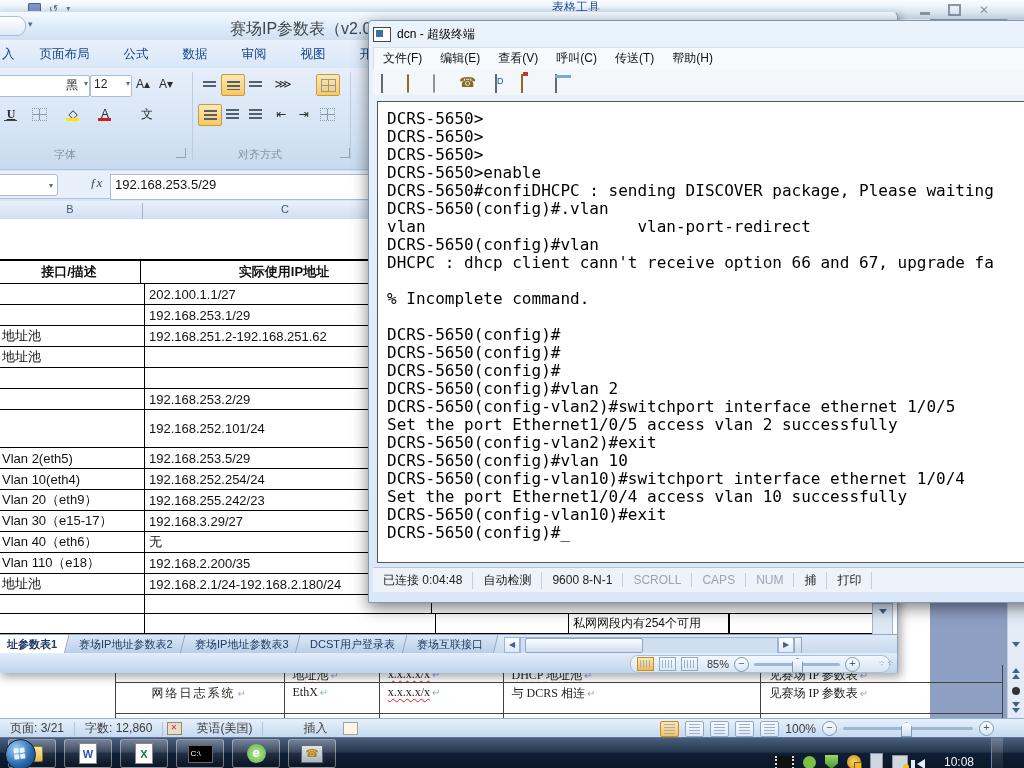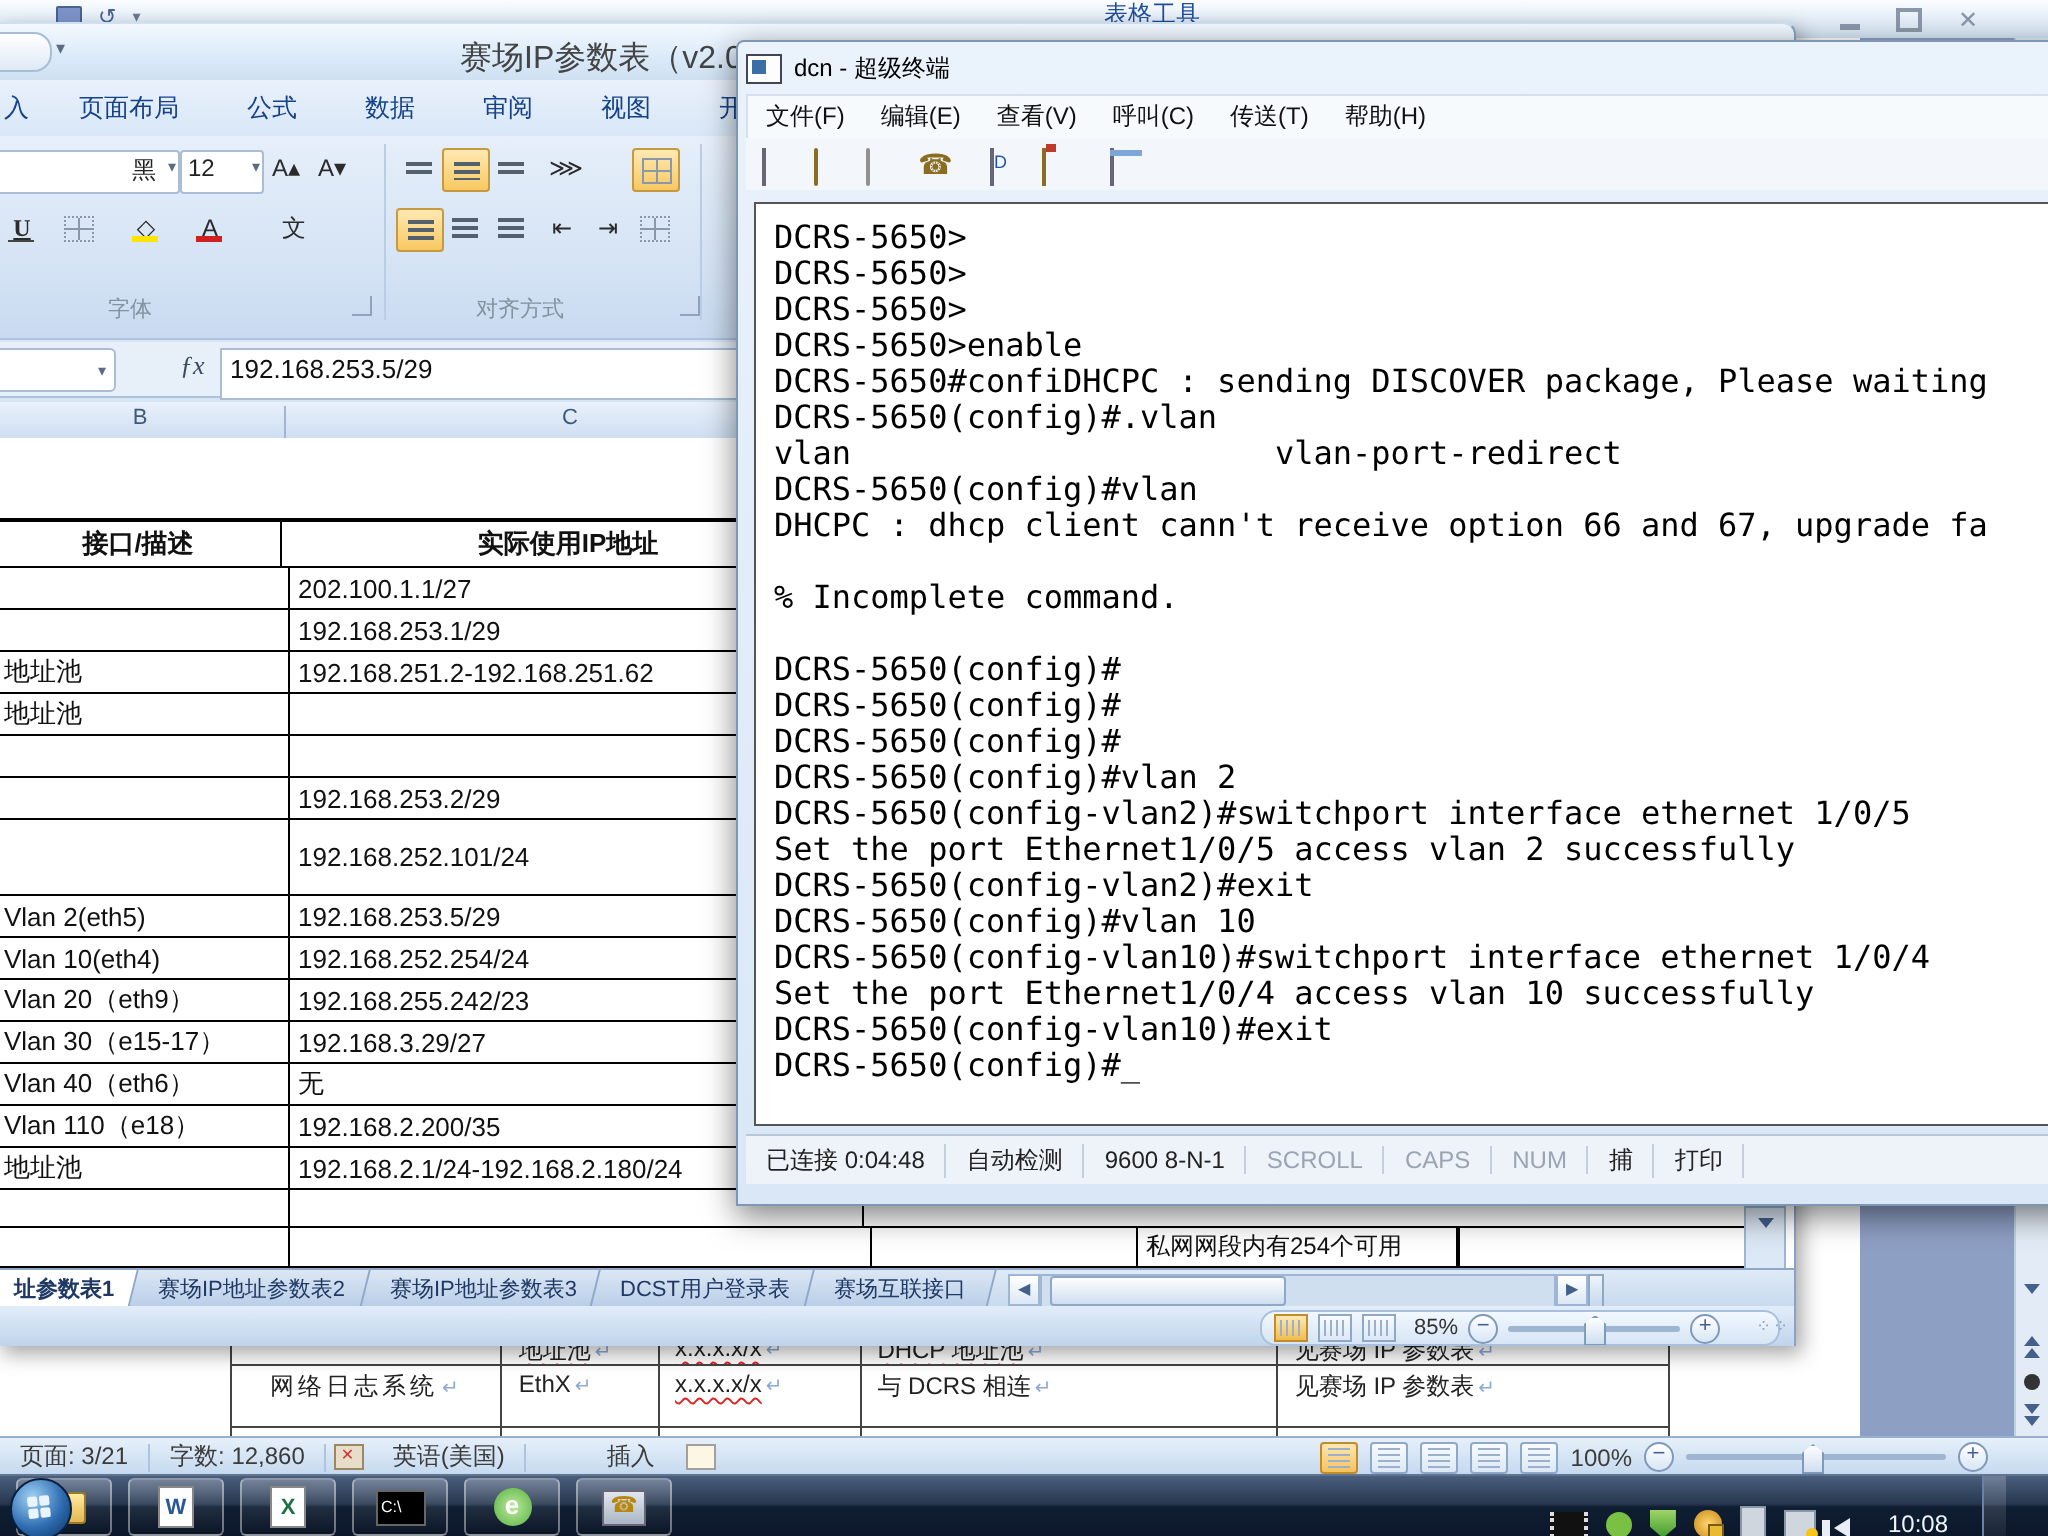--- a/index.html
+++ b/index.html
@@ -20,21 +20,21 @@
   .wc-close{color:#8a97a8;font-size:12px;line-height:10px;}
   #word-page{position:absolute;left:0;top:19px;width:930px;height:699px;background:#fff;}
   #word-outside{position:absolute;left:930px;top:19px;width:77px;height:699px;background:#8e9fc4;}
   #word-vscroll{position:absolute;left:1007px;top:19px;width:17px;height:699px;background:#e3ecf6;border-left:1px solid #c0d0e4;}
   .wvs-btn{position:absolute;left:2px;width:12px;text-align:center;color:#44618e;}
   .tri-up,.tri-dn{width:0;height:0;border-left:4px solid transparent;border-right:4px solid transparent;margin:1px auto;}
   .tri-up{border-bottom:5px solid #44618e;}
   .tri-dn{border-top:5px solid #44618e;}
   .wvs-ball{width:8px;height:8px;border-radius:50%;background:#333;margin:2px auto;}
   
-  #word-tbl{position:absolute;left:115px;top:665px;width:720px;font-family:Liberation Sans, sans-serif;font-size:12px;color:#222;}
+  #word-tbl{position:absolute;left:115px;top:665px;width:888px;font-family:Liberation Serif, serif;font-size:12px;color:#222;}
   .wrow{display:flex;border-bottom:1px solid #444;}
   .wrow .wcell{border-right:1px solid #444;padding:2px 0 0 8px;overflow:hidden;white-space:nowrap;}
   .wrow .wcell:first-child{border-left:1px solid #444;text-align:center;padding-left:0;letter-spacing:2px;}
   .wavy{text-decoration:underline wavy #e02020 1px;text-underline-offset:2px;}
   .pmark{color:#8fa9d6;font-size:10px;margin-left:2px;}
   #word-statusbar{position:absolute;left:0;top:718px;width:1024px;height:19px;z-index:4;
     background:linear-gradient(#e7f0fa,#d3e3f4 55%,#c4d8ee);border-top:1px solid #96b0d2;
     display:flex;align-items:center;font-size:12px;color:#3b3b3b;}
   .wsb-item{padding:0 10px;white-space:nowrap;}
   .wsep{width:1px;height:14px;background:#aec4de;}

